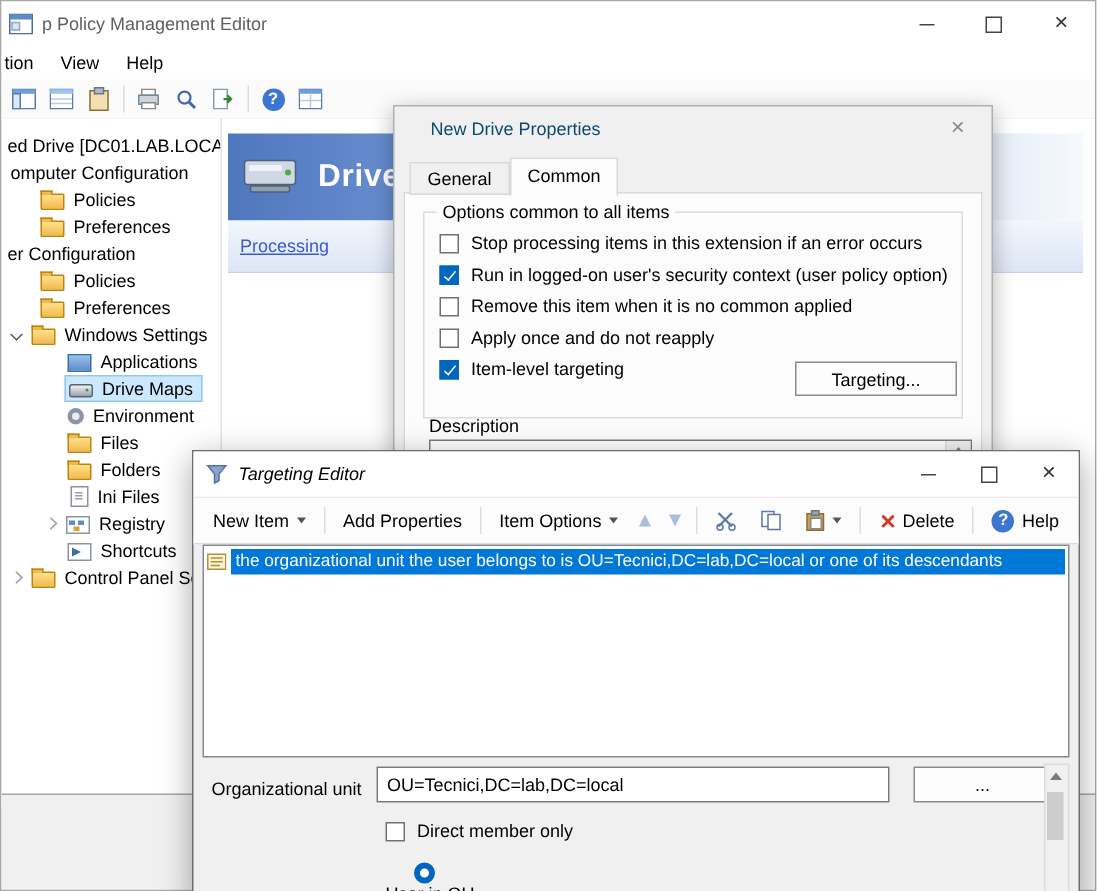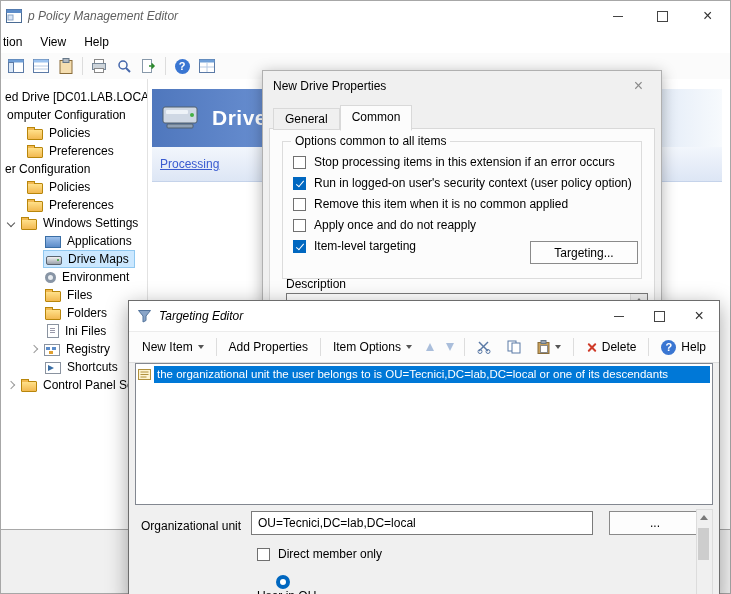--- a/index.html
+++ b/index.html
@@ -1,21 +1,21 @@
 <!DOCTYPE html>
 <html><head>
 <meta charset="utf-8">
 <style>
   html,body{margin:0;padding:0;background:#d8d8d8;}
   #screen{position:relative;width:731px;height:594px;overflow:hidden;background:#f0f0f0;
           font-family:"Liberation Sans","DejaVu Sans",sans-serif;font-size:12px;color:#000;}
 
   
   .mainwin{position:absolute;inset:0;background:#fff;border:1px solid #a7a7a7;}
-  .mw-title{position:absolute;top:0;left:0;right:0;height:30px;background:#fff;display:flex;align-items:center;font-style:italic;}
+  .mw-title{position:absolute;top:0;left:0;right:0;height:30px;background:#fff;display:flex;align-items:center;}
   .mw-appicon{margin-left:5px;display:flex;}
   .mw-titletext{margin-left:6px;color:#5f5f5f;white-space:nowrap;}
   .capbtns{position:absolute;right:0;top:0;height:30px;display:flex;}
   .capbtn{width:45px;height:30px;display:flex;align-items:center;justify-content:center;color:#444;}
   .minbar{width:10px;height:1px;background:#444;display:block;}
   .maxbox{width:9px;height:9px;border:1px solid #444;display:block;}
   .closex::before{content:"×";font-size:16px;color:#333;}
   .menubar{position:absolute;top:30px;left:0;right:0;height:22px;background:#fff;display:flex;align-items:center;}
   .menuitem{padding:0 9px;line-height:22px;}
   .menuitem:first-child{padding-left:2px;}
@@ -61,21 +61,21 @@
   .banner-title{font-size:21px;font-weight:bold;margin-left:8px;letter-spacing:.5px;}
   .procstrip{position:absolute;left:4px;top:68px;right:8px;height:34px;display:flex;align-items:center;
              background:linear-gradient(#f2f6fc,#dde6f5);border-bottom:1px solid #c5d3ea;}
   .proclink{color:#3a5bd0;text-decoration:underline;margin-left:8px;cursor:pointer;}
   .statusarea{position:absolute;left:0;right:0;top:528px;bottom:0;background:#f0f0f0;border-top:1px solid #a8a8a8;}
 
   
   .dlg1{position:absolute;left:262px;top:70px;width:398px;height:236px;background:#f0f0f0;border:1px solid #b0b0b0;
         box-shadow:0 3px 14px rgba(0,0,0,.3);z-index:10;}
   .d1title{height:30px;display:flex;align-items:center;}
-  .d1titletext{margin-left:10px;color:#000000;}
+  .d1titletext{margin-left:24px;color:#0c4a6e;}
   .d1close{position:absolute;right:0;top:0;width:45px;height:29px;display:flex;align-items:center;justify-content:center;}
   .d1close::before{content:"×";font-size:16px;color:#8a8a8a;}
   .tabs{position:absolute;left:10px;top:37px;display:flex;z-index:3;}
   .tab{height:20px;line-height:20px;padding:0 11px;border:1px solid #d9d9d9;background:#f0f0f0;}
   .tab.active{background:#fcfcfc;border-bottom-color:#fcfcfc;height:24px;line-height:22px;margin-top:-3px;}
   .d1panel{position:absolute;left:6px;top:57px;right:6px;bottom:0;background:#fcfcfc;border:1px solid #d9d9d9;border-bottom:none;}
   .group{position:absolute;left:12px;top:12px;right:12px;height:136px;border:1px solid #dcdcdc;}
   .grouplabel{position:absolute;top:-8px;left:8px;background:#fcfcfc;padding:0 4px;}
   .optrow{display:flex;align-items:center;margin:7px 0 0 10px;height:14px;}
   .optrow.first{margin-top:13px;}

